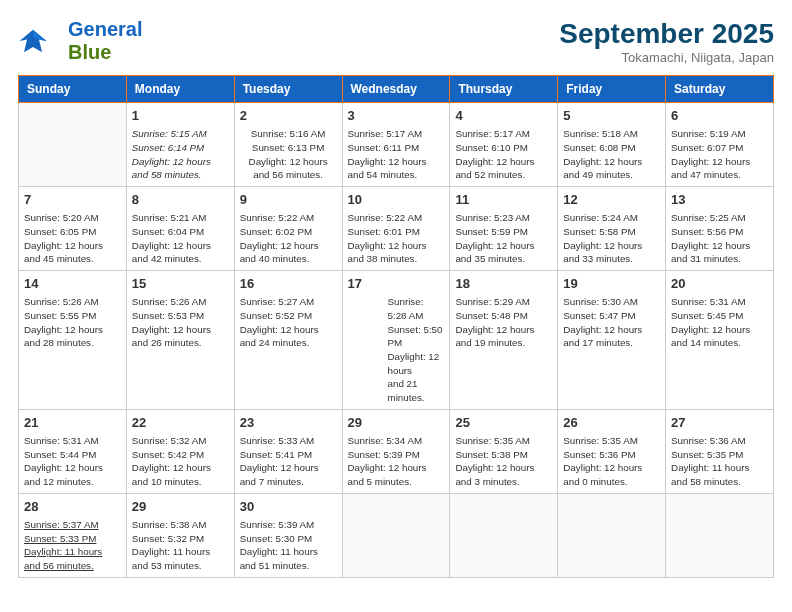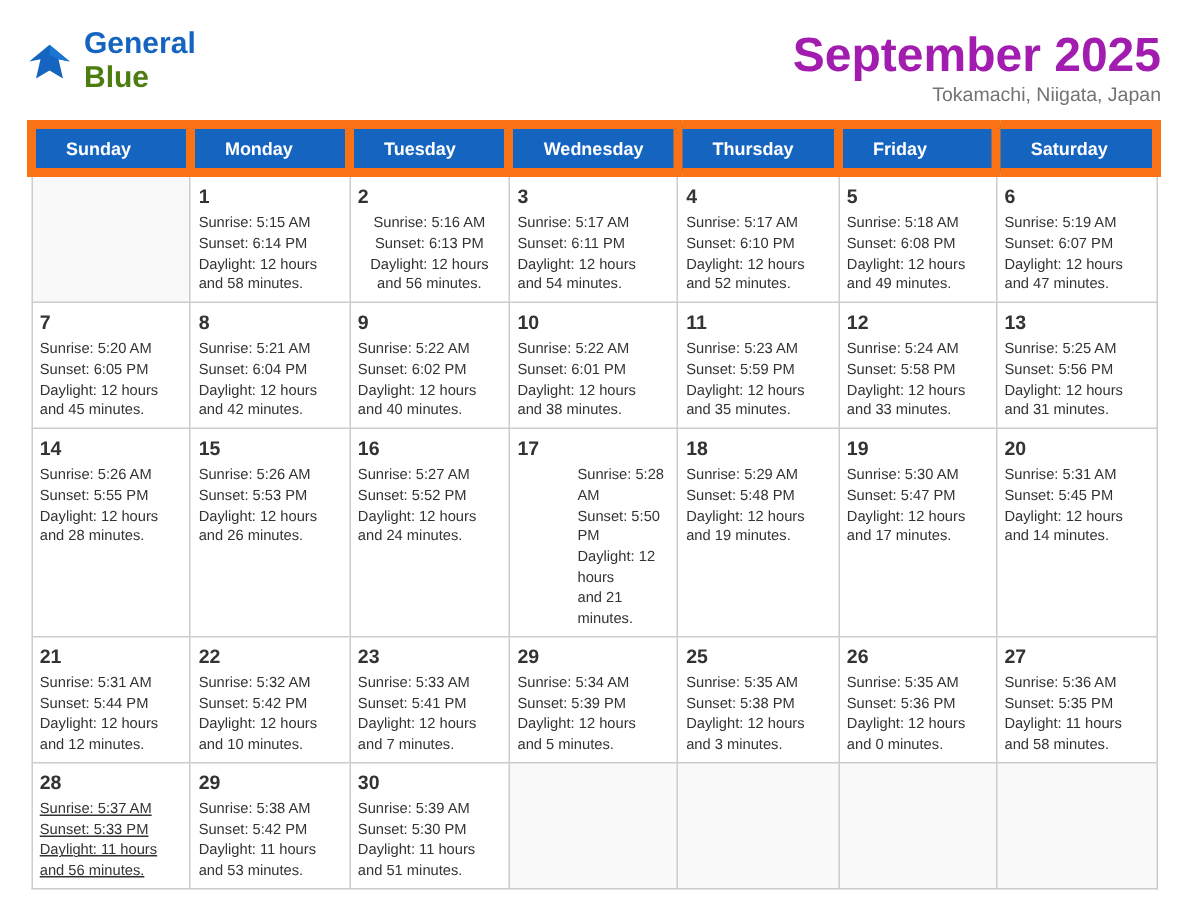--- a/index.html
+++ b/index.html
@@ -12,49 +12,49 @@
     }
     .header {
       display: flex;
       align-items: flex-start;
       justify-content: space-between;
       margin-bottom: 10px;
     }
     .logo {
       display: flex;
       align-items: center;
-      gap: 8px;
+      gap: 20px;
     }
     .logo-bird {
       width: 30px;
       height: 30px;
     }
     .title-block { text-align: right; }
     .month-title {
-      font-size: 32px;
+      font-size: 28px;
       font-weight: bold;
-      color: #a21caf;
+      color: #0c4a6e;
     }
     .location {
       font-size: 13px;
       color: #737373;
     }
     table {
       width: 100%;
       border-collapse: collapse;
       font-size: 10.5px;
     }
     thead tr th {
       background-color: #1565c0;
       color: #fff;
-      padding: 6px 20px;
+      padding: 6px 8px;
       text-align: left;
       font-size: 12px;
       font-weight: bold;
-      border: 6px solid #f97316;
+      border: 1px solid #f97316;
     }
     tbody tr td {
       vertical-align: top;
       padding: 4px 5px;
       border: 1px solid #ccc;
       width: 108px;
       min-height: 80px;
       color: #333;
       line-height: 1.4;
     }
@@ -106,21 +106,21 @@
         <th>Thursday</th>
         <th>Friday</th>
         <th>Saturday</th>
       </tr>
   </thead>
   <tbody id="calendar-body">
   <tr>
         <td class="empty"></td>
         <td>
           <span class="day-num">1</span>
-          <div class="info" style="white-space: pre-line;">Sunrise: 5:15 AM
+          <div class="info" style="white-space: pre-line; font-style: italic;">Sunrise: 5:15 AM
 Sunset: 6:14 PM
 Daylight: 12 hours
 and 58 minutes.</div>
         </td>
         <td>
           <span class="day-num">2</span>
           <div class="info" style="white-space: pre-line; text-align: center;">Sunrise: 5:16 AM
 Sunset: 6:13 PM
 Daylight: 12 hours
 and 56 minutes.</div>
@@ -311,21 +311,21 @@
         <td>
           <span class="day-num">28</span>
           <div class="info" style="white-space: pre-line; text-decoration: underline;">Sunrise: 5:37 AM
 Sunset: 5:33 PM
 Daylight: 11 hours
 and 56 minutes.</div>
         </td>
         <td>
           <span class="day-num">29</span>
           <div class="info" style="white-space: pre-line;">Sunrise: 5:38 AM
-Sunset: 5:42 PM
+Sunset: 5:32 PM
 Daylight: 11 hours
 and 53 minutes.</div>
         </td>
         <td>
           <span class="day-num">30</span>
           <div class="info" style="white-space: pre-line;">Sunrise: 5:39 AM
 Sunset: 5:30 PM
 Daylight: 11 hours
 and 51 minutes.</div>
         </td>

